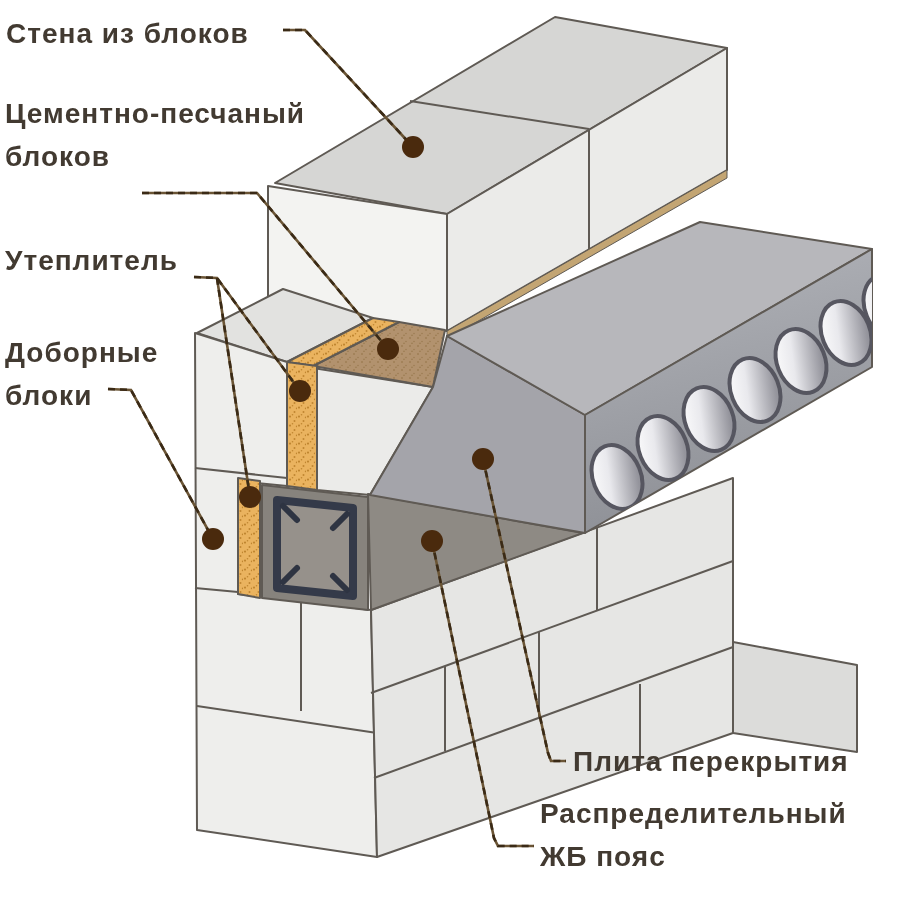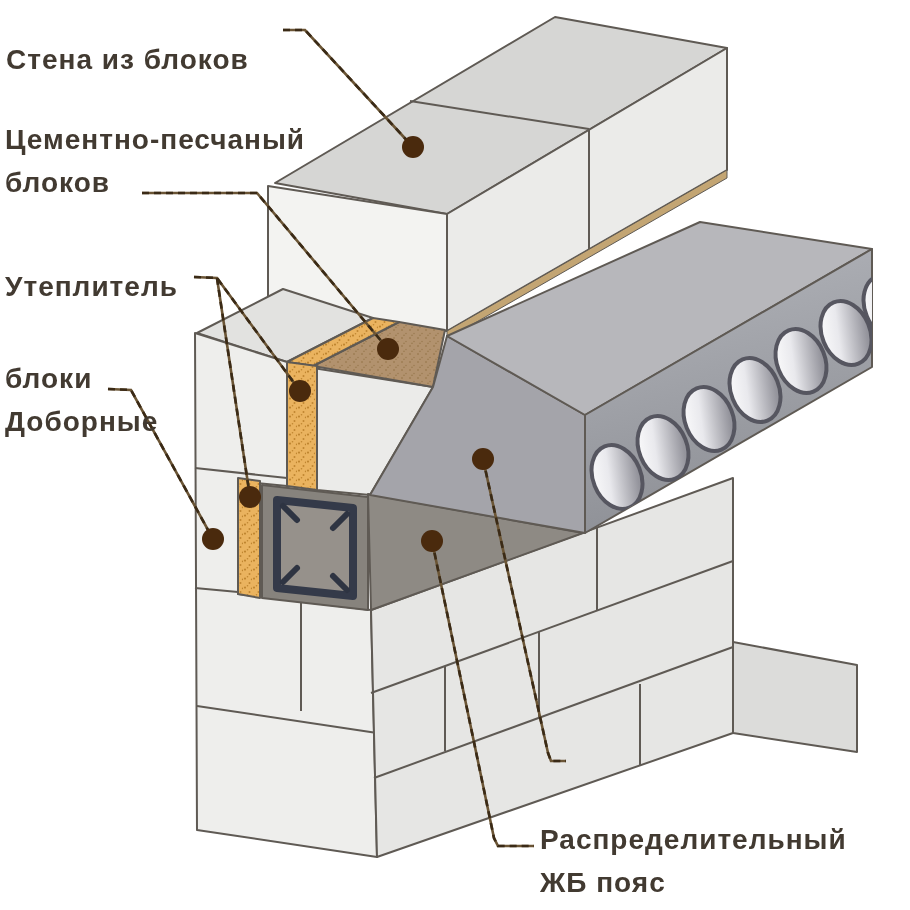--- a/index.html
+++ b/index.html
@@ -1,20 +1,20 @@
 <!DOCTYPE html>
 <html><head>
 <meta charset="utf-8">
 <style>
   html,body{margin:0;padding:0;background:#fff;}
   .stage{position:relative;width:910px;height:910px;background:#fff;overflow:hidden;
          font-family:"Liberation Sans",sans-serif;}
   .stage svg{position:absolute;left:0;top:0;}
   .lbl{position:absolute;font-weight:700;font-size:28px;line-height:43px;
-       color:#423a31;letter-spacing:1px;white-space:nowrap;margin-top:26px;}
+       color:#423a31;letter-spacing:1px;white-space:nowrap;}
 </style>
 </head>
 <body>
 
 <div class="stage">
   <svg width="910" height="910" viewBox="0 0 910 910">
     <defs>
       <pattern id="insulP" width="9" height="9" patternUnits="userSpaceOnUse">
         <rect width="9" height="9" fill="#eab35f"></rect>
         <circle cx="2" cy="2.6" r="1.1" fill="#c08630"></circle>
@@ -143,22 +143,23 @@
   <div class="lbl" style="left:6px;top:12px">Стена из блоков</div>
 
   <div class="lbl" style="left:5px;top:92px">
     <div>Цементно-песчаный</div>
     <div>блоков</div>
   </div>
 
   <div class="lbl" style="left:5px;top:239px">Утеплитель</div>
 
   <div class="lbl" style="left:5px;top:331px">
+    <div>Доборные</div>
     <div>блоки</div>
-    <div>Доборные</div>
   </div>
 
+  <div class="lbl" style="left:573px;top:740px">Плита перекрытия</div>
 
   <div class="lbl" style="left:540px;top:792px">
     <div>Распределительный</div>
     <div>ЖБ пояс</div>
   </div>
 </div>
 
 </body></html>

